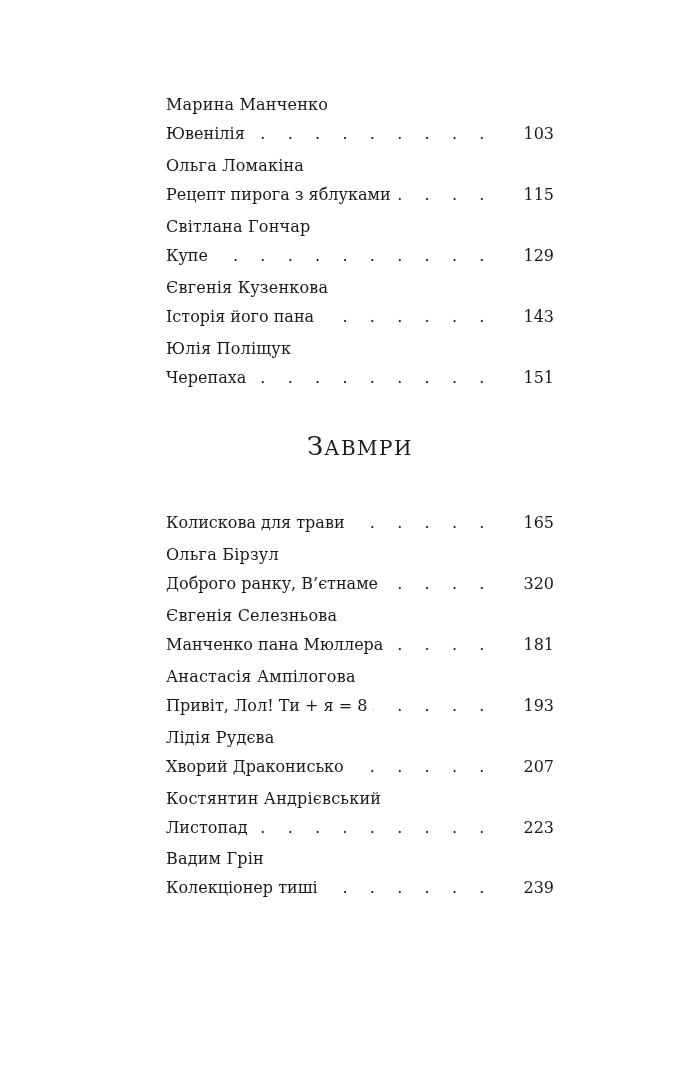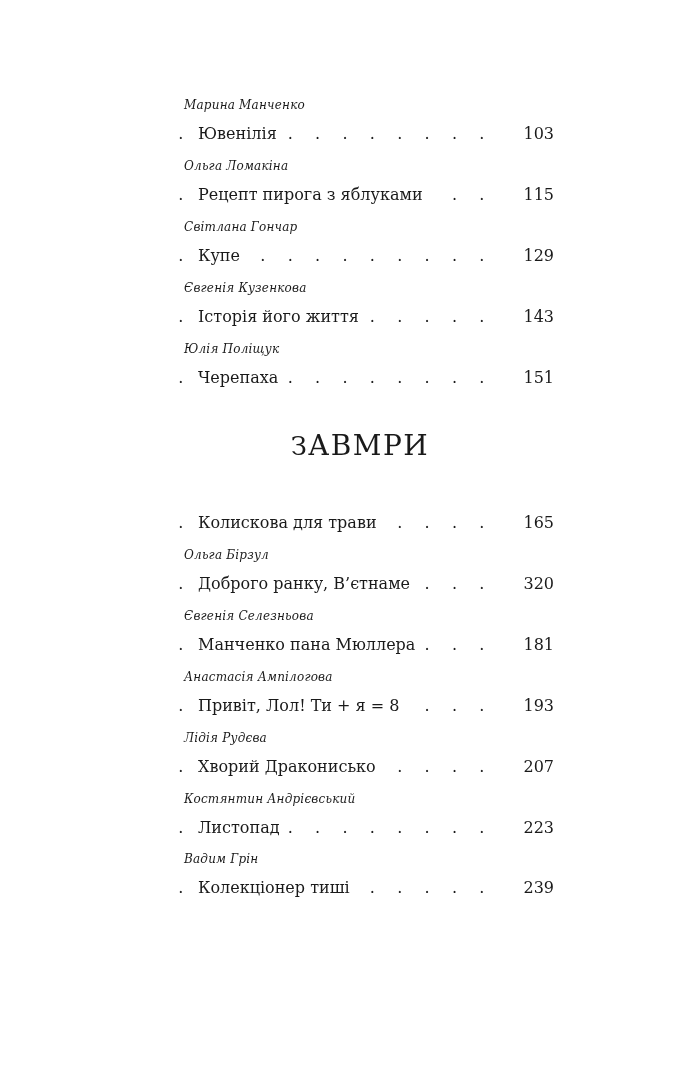--- a/index.html
+++ b/index.html
@@ -1,30 +1,30 @@
 <!DOCTYPE html>
 <html><head>
 <meta charset="utf-8">
 <style>
   html, body { margin:0; padding:0; background:#ffffff; }
   body { width:696px; height:1070px; position:relative; overflow:hidden;
          font-family:"DejaVu Serif", "Liberation Serif", serif; color:#1a1a1a; }
   .toc { position:absolute; left:166px; width:388px; top:0; }
   .entry { position:absolute; left:0; width:388px; height:60px; }
-  .author { position:absolute; left:18px; top:0; font-style:italic; font-size:12px;
+  .author { position:absolute; left:0; top:0; font-size:16px;
             letter-spacing:0.2px; white-space:nowrap; line-height:20px; }
   .line { position:absolute; left:0; top:28px; width:388px; height:22px;
           font-size:16px; line-height:22px; }
-  .title { position:absolute; left:0; top:0; white-space:nowrap; background:#fff; padding-right:6px;margin-left:32px; }
+  .title { position:absolute; left:0; top:0; white-space:nowrap; background:#fff; padding-right:6px; }
   .leader { position:absolute; left:0; top:0; width:327px; overflow:hidden; white-space:nowrap;
             text-align:right; letter-spacing:8.6px; direction:rtl; }
   .page { position:absolute; right:0; top:0; text-align:right; }
   .section { position:absolute; left:0; width:388px; top:430px; text-align:center;
              font-size:26px; line-height:32px; letter-spacing:1px; }
-  .section .small { font-size:28px; letter-spacing:1.5px; }
+  .section .small { font-size:20px; letter-spacing:1.5px; }
 </style>
 </head>
 <body>
 
 <div class="toc">
 
   <div class="entry" style="top:95px">
     <div class="author">Марина Манченко</div>
     <div class="line">
         <div class="leader">. . . . . . . . . . . . . . . . . . . . . . . . . . . . . . . . . .</div>
@@ -45,21 +45,21 @@
     <div class="line">
         <div class="leader">. . . . . . . . . . . . . . . . . . . . . . . . . . . . . . . . . .</div>
         <span class="title">Купе</span>
         <span class="page">129</span>
       </div>
   </div>
   <div class="entry" style="top:278px">
     <div class="author">Євгенія Кузенкова</div>
     <div class="line">
         <div class="leader">. . . . . . . . . . . . . . . . . . . . . . . . . . . . . . . . . .</div>
-        <span class="title">Історія його життя</span>
+        <span class="title">Історія його пана</span>
         <span class="page">143</span>
       </div>
   </div>
   <div class="entry" style="top:339px">
     <div class="author">Юлія Поліщук</div>
     <div class="line">
         <div class="leader">. . . . . . . . . . . . . . . . . . . . . . . . . . . . . . . . . .</div>
         <span class="title">Черепаха</span>
         <span class="page">151</span>
       </div>

